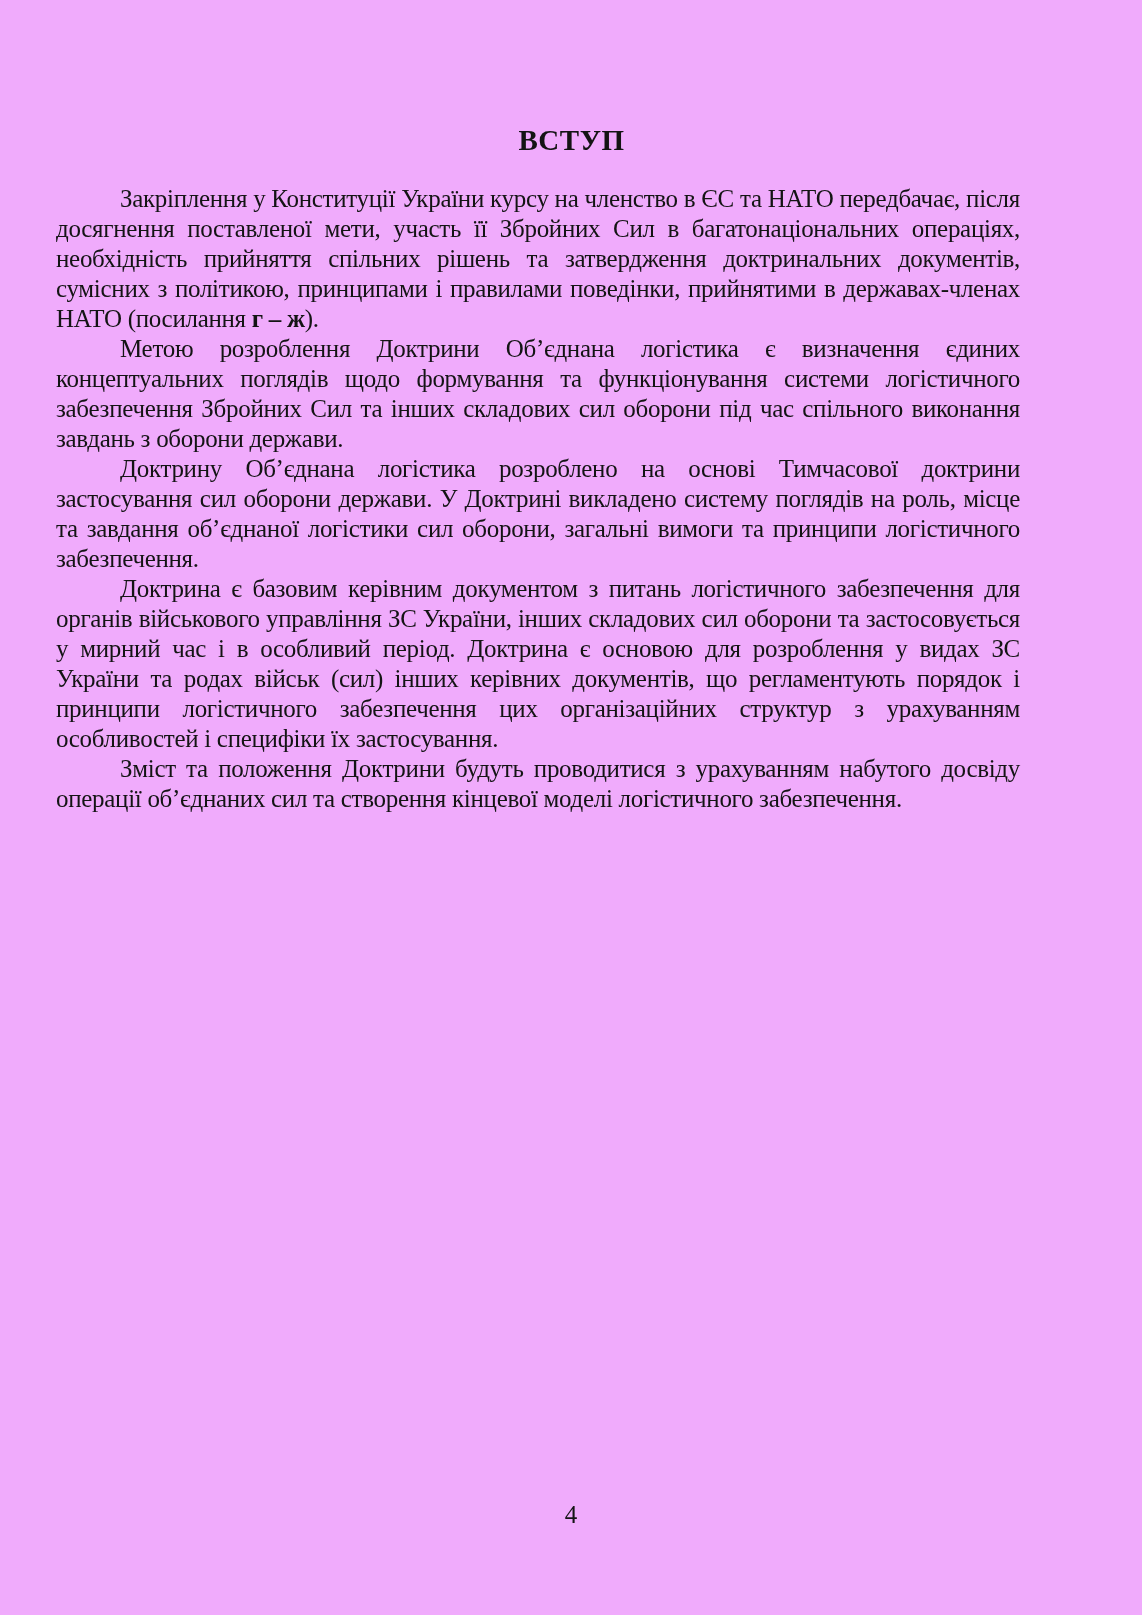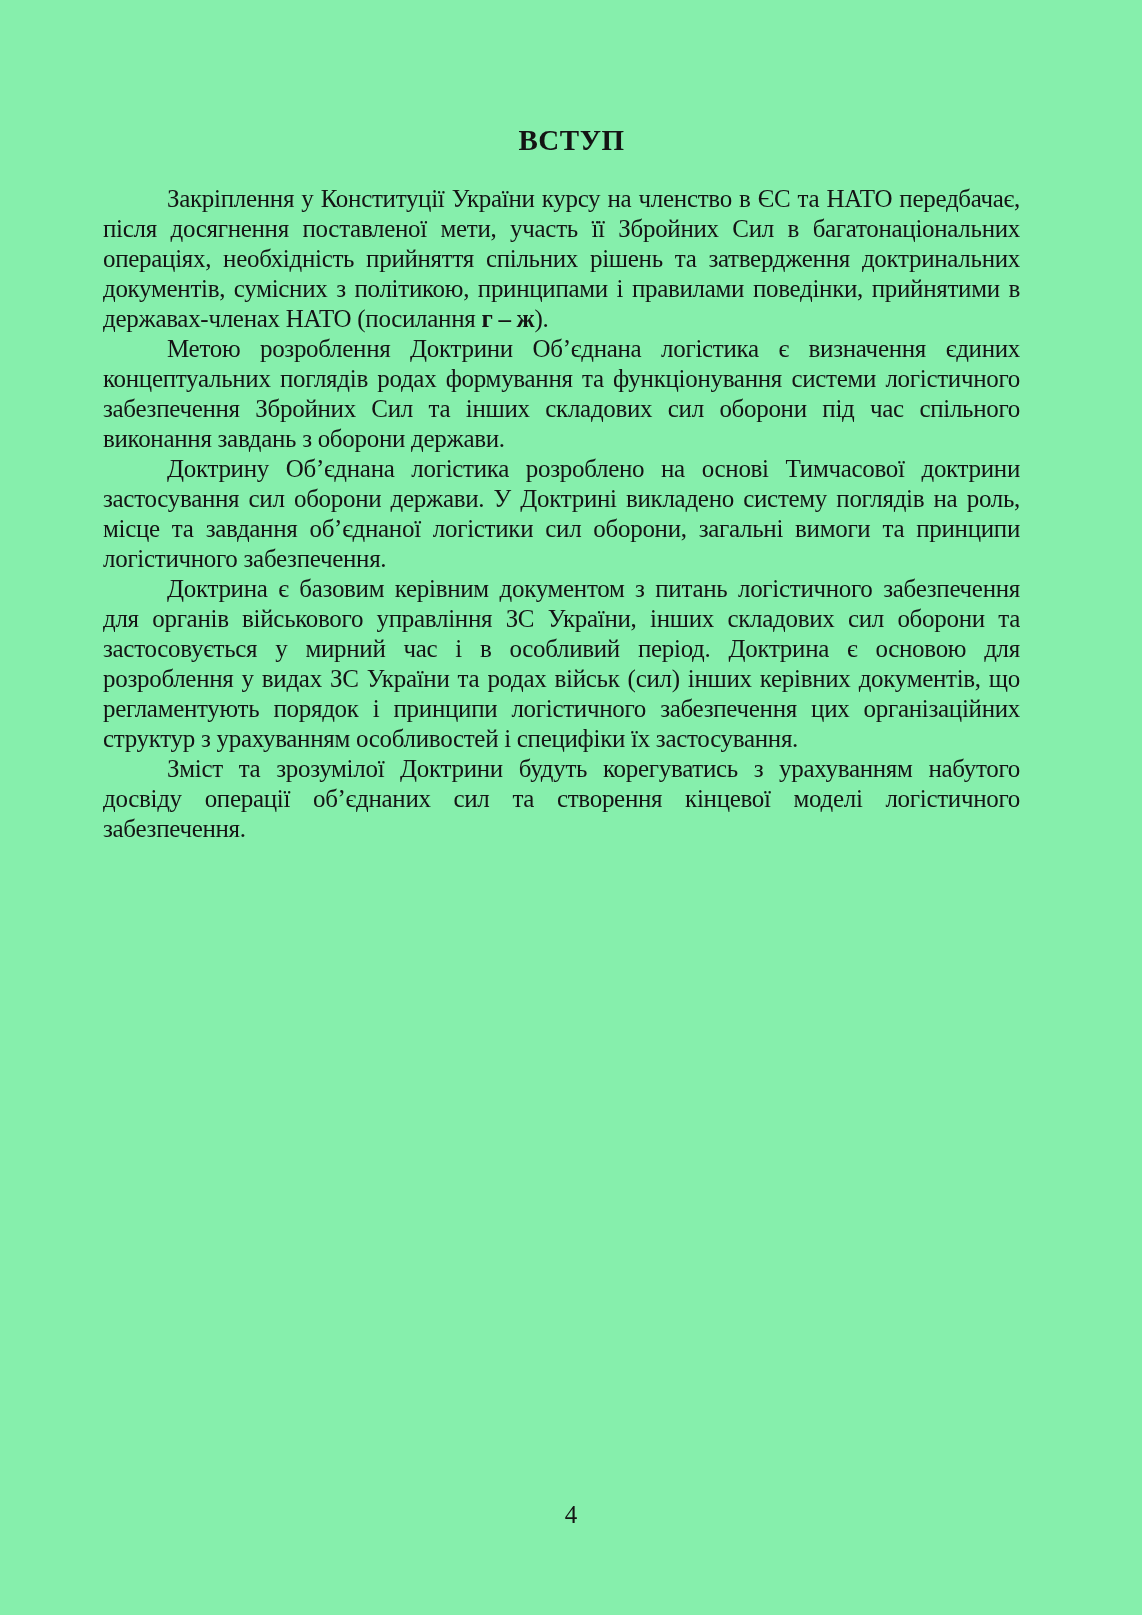--- a/index.html
+++ b/index.html
@@ -12,32 +12,32 @@
     height: 1615px;
     background: #ffffff;
     position: relative;
     font-family: "Liberation Serif", "DejaVu Serif", serif;
     color: #141414;
     overflow: hidden;
   }
   .page {
     position: absolute;
     inset: 0;
-    background: #86efac;
+    background: #f0abfc;
   }
   .doc-title {
     margin: 122px 122px 26px 123px;
     font-size: 29px;
     line-height: 36px;
     font-weight: bold;
     text-align: center;
     letter-spacing: 0.5px;
   }
   .doc-body {
-    margin: 0 122px 0 103px;
+    margin: 0 122px 0 56px;
     font-size: 25px;
     line-height: 30px;
     text-align: justify;
     letter-spacing: -0.3px;
   }
   .doc-body p {
     margin: 0;
     padding: 0;
     text-indent: 64px;
   }
@@ -56,20 +56,20 @@
   }
 </style>
 </head>
 <body>
 
 <div class="page">
   <h1 class="doc-title">ВСТУП</h1>
 
   <div class="doc-body">
       <p><span>Закріплення у Конституції України курсу на членство в ЄС та НАТО передбачає, після досягнення поставленої мети, участь її Збройних Сил в багатонаціональних операціях, необхідність прийняття спільних рішень та затвердження доктринальних документів, сумісних з політикою, принципами і правилами поведінки, прийнятими в державах-членах НАТО (посилання </span><b>г – ж</b><span>).</span></p>
-      <p><span>Метою розроблення Доктрини Об’єднана логістика є визначення єдиних концептуальних поглядів родах формування та функціонування системи логістичного забезпечення Збройних Сил та інших складових сил оборони під час спільного виконання завдань з оборони держави.</span></p>
+      <p><span>Метою розроблення Доктрини Об’єднана логістика є визначення єдиних концептуальних поглядів щодо формування та функціонування системи логістичного забезпечення Збройних Сил та інших складових сил оборони під час спільного виконання завдань з оборони держави.</span></p>
       <p><span>Доктрину Об’єднана логістика розроблено на основі Тимчасової доктрини застосування сил оборони держави. У Доктрині викладено систему поглядів на роль, місце та завдання об’єднаної логістики сил оборони, загальні вимоги та принципи логістичного забезпечення.</span></p>
       <p><span>Доктрина є базовим керівним документом з питань логістичного забезпечення для органів військового управління ЗС України, інших складових сил оборони та застосовується у мирний час і в особливий період. Доктрина є основою для розроблення у видах ЗС України та родах військ (сил) інших керівних документів, що регламентують порядок і принципи логістичного забезпечення цих організаційних структур з урахуванням особливостей і специфіки їх застосування.</span></p>
-      <p><span>Зміст та зрозумілої Доктрини будуть корегуватись з урахуванням набутого досвіду операції об’єднаних сил та створення кінцевої моделі логістичного забезпечення.</span></p>
+      <p><span>Зміст та положення Доктрини будуть проводитися з урахуванням набутого досвіду операції об’єднаних сил та створення кінцевої моделі логістичного забезпечення.</span></p>
     </div>
 
   <div class="page-number">4</div>
 </div>
 
 </body></html>

